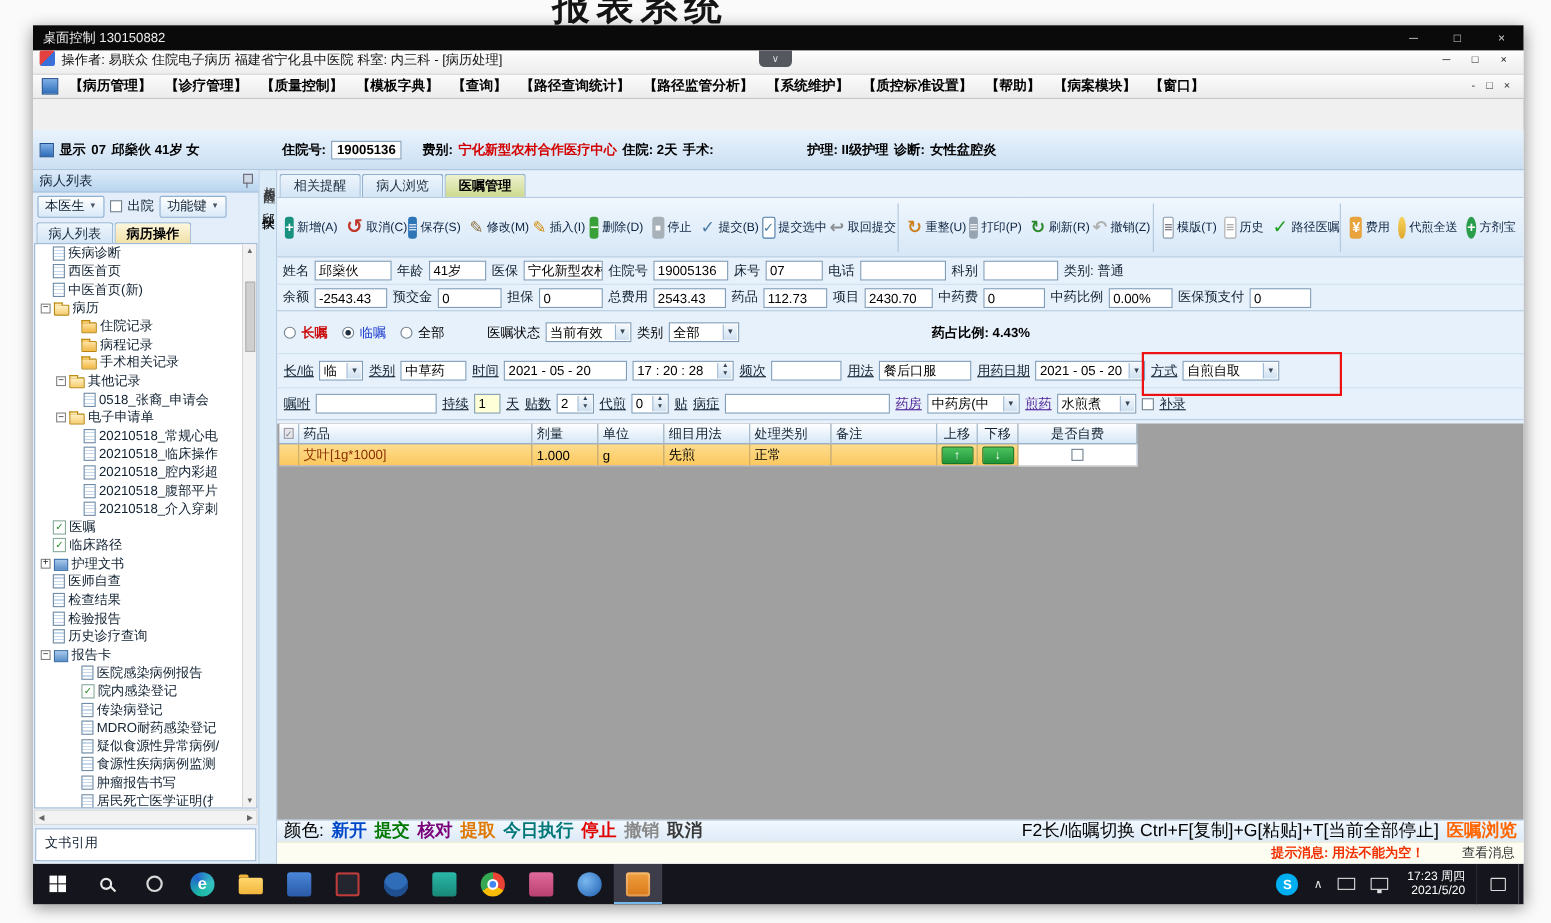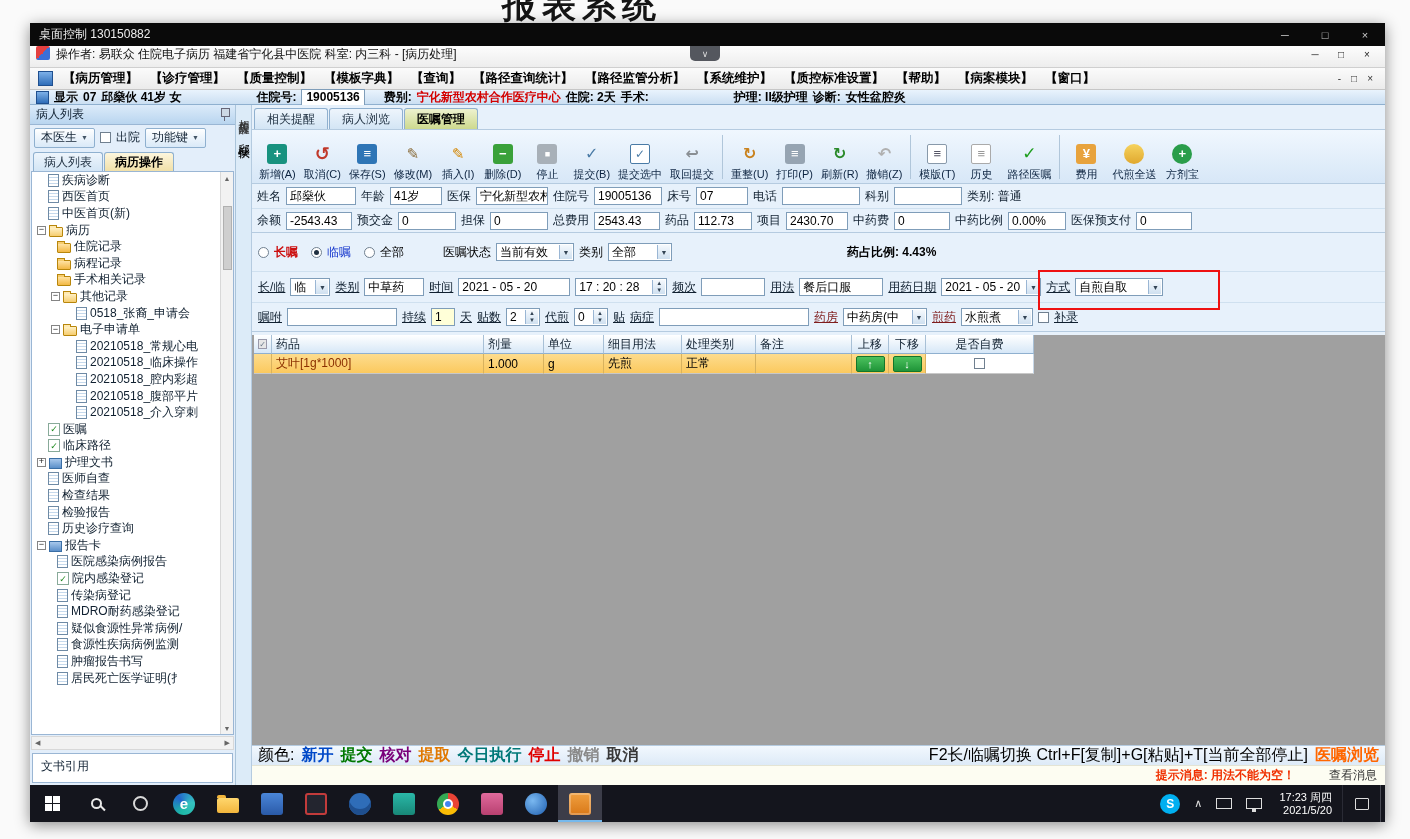--- a/index.html
+++ b/index.html
@@ -12,21 +12,21 @@
 .rscreen{flex:1;display:flex;flex-direction:column;position:relative;min-height:0;}
 .chevtab{position:absolute;left:660px;top:0;width:30px;height:15px;background:#54575e;border-radius:0 0 5px 5px;color:#ddd;display:flex;align-items:center;justify-content:center;font-size:9px;z-index:40;}
 .atitle{height:22px;background:linear-gradient(#fdfdfd,#ededed);border-bottom:1px solid #cfcfcf;display:flex;align-items:flex-start;gap:6px;padding:0 6px;font-size:12px;color:#111;flex:0 0 auto;}
 .appico16{width:14px;height:14px;background:linear-gradient(135deg,#e34040 0 50%,#3a6fd8 50% 100%);border-radius:2px;flex:0 0 auto;}
 .actrls{margin-left:auto;display:flex;gap:2px;}
 .actrl{width:24px;height:16px;display:flex;align-items:center;justify-content:center;font-size:10px;color:#222;}
 .amenu{height:22px;background:linear-gradient(#fbfbfb,#ebebeb);border-bottom:1px solid #c6c6c6;display:flex;align-items:center;padding:0 4px;flex:0 0 auto;}
 .menuico{width:15px;height:15px;background:linear-gradient(#7db0e8,#2f6db8);border:1px solid #1f4f8f;margin:0 4px;flex:0 0 auto;}
 .mitem{font-size:12.5px;font-weight:bold;color:#000;padding:0 6px;white-space:nowrap;}
 .mdictrls{margin-left:auto;display:flex;gap:10px;padding-right:8px;font-size:10px;color:#333;}
-.pbar{height:15px;background:linear-gradient(#e9f3fd,#cbdff2);border-bottom:1px solid #8fb0cf;display:flex;align-items:center;gap:5px;padding:0 6px;font-size:12px;font-weight:bold;color:#000;flex:0 0 auto;white-space:nowrap;}
+.pbar{height:37px;background:linear-gradient(#e9f3fd,#cbdff2);border-bottom:1px solid #8fb0cf;display:flex;align-items:center;gap:5px;padding:0 6px;font-size:12px;font-weight:bold;color:#000;flex:0 0 auto;white-space:nowrap;margin-top:28px;}
 .pbarico{width:13px;height:13px;background:linear-gradient(#7db0e8,#2f6db8);border:1px solid #1f4f8f;flex:0 0 auto;}
 .pfield{background:#fff;border:1px solid #7f9db9;height:17px;display:flex;align-items:center;padding:0 4px;font-weight:bold;}
 .redt{color:#d40000;}
 .mlA{margin-left:70px}.mlB{margin-left:14px}.mlC{margin-left:80px}
 .winbody{flex:1;display:flex;min-height:0;background:#dcebf8;}
 .sidebar{width:206px;flex:0 0 auto;display:flex;flex-direction:column;background:#e3eefa;border-right:1px solid #aac4da;min-height:0;}
 .sb-title{height:20px;background:linear-gradient(#dcebfa,#b9d5ef);border-bottom:1px solid #9ab6d4;display:flex;align-items:center;padding:0 6px;font-size:12px;color:#123;flex:0 0 auto;}
 .pin{width:9px;height:13px;margin-left:auto;position:relative;}
 .pin::before{content:"";position:absolute;left:1px;top:0;width:7px;height:7px;border:1px solid #667;background:#cdd8e4;}
 .pin::after{content:"";position:absolute;left:4px;top:8px;width:1px;height:5px;background:#667;}
@@ -34,21 +34,21 @@
 .ddbtn{height:20px;display:flex;align-items:center;gap:4px;border:1px solid #8fb0cf;border-radius:2px;background:linear-gradient(#ffffff,#d9e9f8);padding:0 6px;font-size:12px;color:#123;white-space:nowrap;}
 .ddbtn::after{content:"▼";font-size:7px;color:#456;}
 .cb{width:11px;height:11px;border:1px solid #708090;background:#fff;flex:0 0 auto;}
 .cblbl{font-size:12px;color:#123;}
 .sb-tabs{height:21px;display:flex;align-items:flex-end;gap:1px;padding-left:3px;flex:0 0 auto;}
 .sb-tab{height:19px;display:flex;align-items:center;padding:0 10px;font-size:12px;border:1px solid #8fb0cf;border-bottom:none;border-radius:3px 3px 0 0;background:linear-gradient(#eef5fc,#d3e5f5);color:#234;white-space:nowrap;}
 .sb-tab.active{background:linear-gradient(#fdf6dd,#f1e0a8);font-weight:bold;color:#000;}
 .tree{flex:1;margin:0 1px;background:#fff;border:1px solid #9ab6d4;position:relative;overflow:hidden;font-size:12px;min-height:0;}
 .titem{height:16.6px;display:flex;align-items:center;gap:3px;white-space:nowrap;color:#102030;}
 .lv1{padding-left:16px}.lv1.hasexp{padding-left:5px}
-.lv2{padding-left:25px}.lv2.hasexp{padding-left:19px}
+.lv2{padding-left:42px}.lv2.hasexp{padding-left:19px}
 .lv3{padding-left:44px}
 .exp{width:9px;height:9px;border:1px solid #848484;background:#fff;flex:0 0 auto;display:flex;align-items:center;justify-content:center;font-size:9px;line-height:9px;color:#222;}
 .exp.m::before{content:"−";margin-top:-1px;}
 .exp.p::before{content:"+";margin-top:-1px;}
 .ti-ic{flex:0 0 auto;}
 .i-page{width:11px;height:13px;border:1px solid #6e8aa5;background:repeating-linear-gradient(#ffffff 0 2px,#c6d9ec 2px 3px);}
 .i-folder{width:14px;height:10px;background:linear-gradient(#ffe2a2,#f2b844);border:1px solid #b8860b;border-radius:1px;position:relative;margin-top:3px;}
 .i-folder::before{content:"";position:absolute;left:-1px;top:-3px;width:6px;height:2px;background:#f6cd6f;border:1px solid #b8860b;border-bottom:none;}
 .i-foldero{width:14px;height:10px;background:linear-gradient(#fff0c4,#f6cd6f);border:1px solid #b8860b;border-radius:1px;position:relative;margin-top:3px;}
 .i-foldero::before{content:"";position:absolute;left:-1px;top:-3px;width:6px;height:2px;background:#ffe9b0;border:1px solid #b8860b;border-bottom:none;}
@@ -61,21 +61,21 @@
 .hscroll{height:14px;margin:1px;background:#f2f2f2;border:1px solid #d8d8d8;display:flex;align-items:center;justify-content:space-between;font-size:7px;color:#666;padding:0 3px;flex:0 0 auto;}
 .sb-bottom{height:30px;margin:2px;background:#fff;border:1px solid #9ab6d4;font-size:12px;color:#123;padding:4px 8px;flex:0 0 auto;}
 .vstrip{width:16px;flex:0 0 auto;background:#dcebf8;border-right:1px solid #b5cbe0;display:flex;flex-direction:column;align-items:center;padding-top:5px;}
 .vtxt{writing-mode:vertical-lr;text-orientation:upright;letter-spacing:2px;font-size:11px;color:#333;}
 .vtxt2{writing-mode:vertical-lr;text-orientation:upright;letter-spacing:2px;font-size:12px;color:#000;margin-top:16px;}
 .main{flex:1;display:flex;flex-direction:column;min-width:0;background:#e7f1fb;}
 .mtabs{height:24px;display:flex;align-items:flex-end;gap:1px;padding-left:2px;flex:0 0 auto;}
 .mtab{height:21px;display:flex;align-items:center;padding:0 12px;font-size:12px;border:1px solid #8fb0cf;border-bottom:none;border-radius:3px 3px 0 0;background:linear-gradient(#eef5fc,#d3e5f5);color:#234;white-space:nowrap;}
 .mtab.active{background:linear-gradient(#eef2cf,#cdd98e);color:#000;font-weight:bold;}
 .toolbar{height:55px;background:linear-gradient(#f0f7fe,#d7e7f7);border-top:1px solid #b5cbe0;border-bottom:1px solid #b5cbe0;display:flex;align-items:center;padding:0 3px;flex:0 0 auto;overflow:hidden;}
-.tbtn{min-width:44px;height:50px;display:flex;flex-direction:column;align-items:center;justify-content:flex-end;gap:3px;padding:0 4px;}
+.tbtn{min-width:44px;height:50px;display:flex;flex-direction:row;align-items:center;justify-content:space-between;gap:3px;padding:0 4px;}
 .tlab{font-size:11px;color:#0c2340;white-space:nowrap;}
 .tico{width:20px;height:20px;border-radius:3px;display:flex;align-items:center;justify-content:center;color:#fff;font-size:13px;font-weight:bold;}
 .ti-add{background:#18927f}.ti-add::before{content:"+"}
 .ti-cancel{color:#c0392b;font-size:18px}.ti-cancel::before{content:"↺"}
 .ti-save{background:#2e75b6}.ti-save::before{content:"≡"}
 .ti-modify{color:#8a6d3b;font-size:15px}.ti-modify::before{content:"✎"}
 .ti-insert{color:#d48806;font-size:15px}.ti-insert::before{content:"✎"}
 .ti-delete{background:#3aa13a}.ti-delete::before{content:"−"}
 .ti-stop{background:#a8b0b8;font-size:9px}.ti-stop::before{content:"■"}
 .ti-submit{color:#4a7ba6;font-size:16px}.ti-submit::before{content:"✓"}
@@ -104,21 +104,21 @@
 .filterrow{height:40px;display:flex;align-items:center;gap:5px;padding:0 6px;font-size:12px;border-top:1px solid #b5cbe0;border-bottom:1px solid #cfe0ef;flex:0 0 auto;white-space:nowrap;}
 .radio{width:11px;height:11px;border:1px solid #708090;border-radius:50%;background:#fff;flex:0 0 auto;display:flex;align-items:center;justify-content:center;}
 .radio.on::after{content:"";width:5px;height:5px;border-radius:50%;background:#203040;}
 .rlbl{margin-right:8px;}
 .rlbl.rr{color:#cc1111;font-weight:bold;}
 .rlbl.bb{color:#1133cc;}
 .ratio{font-weight:bold;margin-left:170px;color:#000;}
 .entryrow{height:30px;display:flex;align-items:center;gap:5px;padding:0 6px;font-size:12px;flex:0 0 auto;white-space:nowrap;}
 .entryrow.e2{border-top:1px solid #cfe0ef;border-bottom:1px solid #b5cbe0;}
 .olbl{color:#102030;white-space:nowrap;text-decoration:underline;}
-.olbl.orange{color:#7f1d1d;}
+.olbl.orange{color:#4c1d95;}
 .fswrap{position:relative;display:flex;align-items:center;gap:5px;}
 .redbox{position:absolute;left:-8px;top:-8px;width:182px;height:40px;border:2px solid #ee1111;pointer-events:none;z-index:6;}
 .ylw{background:#ffffd8;}
 .gridarea{flex:1;background:#a0a0a0;position:relative;min-height:0;margin-top:3px;overflow:hidden;}
 .otable{position:absolute;left:2px;top:0;}
 .trow{display:flex;}
 .th{height:19px;background:linear-gradient(#ffffff,#d6e7f7);border-right:1px solid #a8c0d6;border-bottom:1px solid #8fb0cf;font-size:12px;color:#102030;display:flex;align-items:center;padding:0 4px;white-space:nowrap;overflow:hidden;}
 .td{height:20px;border-right:1px solid #d8b25e;border-bottom:1px solid #c8c8c8;font-size:12px;display:flex;align-items:center;padding:0 4px;background:linear-gradient(#fddc8e,#fbc95e);white-space:nowrap;overflow:hidden;}
 .td.white{background:#fff;border-right:1px solid #c8d8e8;justify-content:center;}
 .c0{width:18px;flex:0 0 auto}.c1{width:212px;flex:0 0 auto}.c2{width:60px;flex:0 0 auto}.c3{width:60px;flex:0 0 auto}.c4{width:78px;flex:0 0 auto}.c5{width:74px;flex:0 0 auto}.c6{width:96px;flex:0 0 auto}

